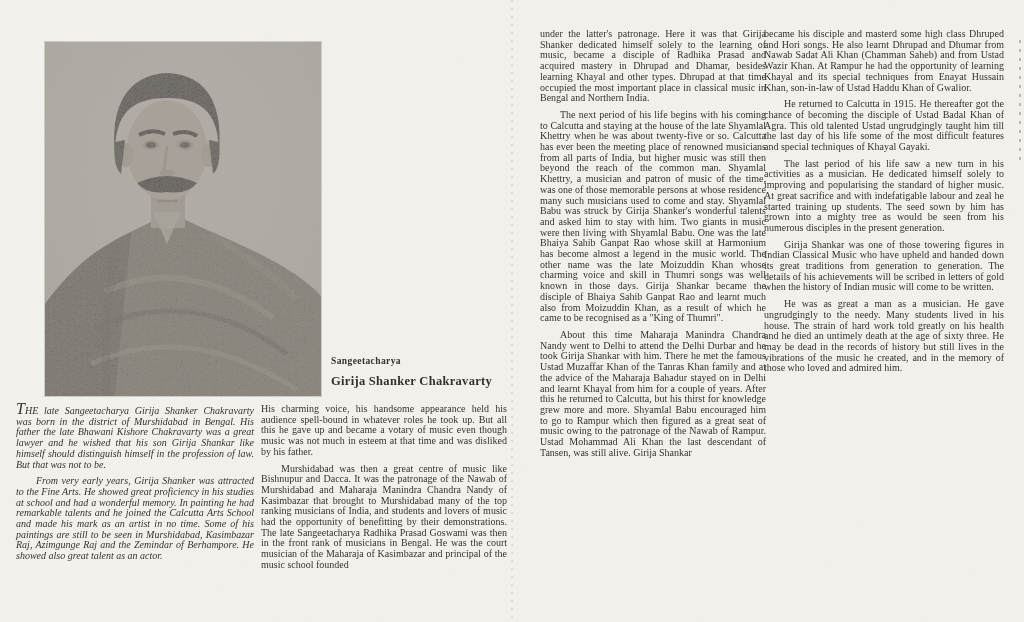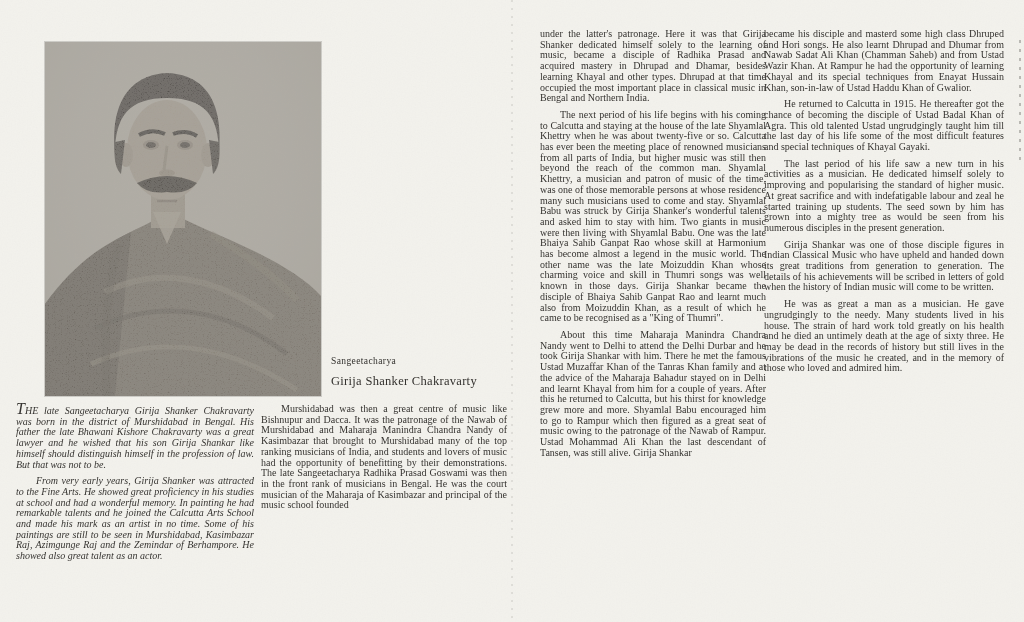--- a/index.html
+++ b/index.html
@@ -9,22 +9,22 @@
     font-family:"Liberation Serif","DejaVu Serif",serif;
   }
   
   .photo{
     position:absolute;left:45px;top:42px;width:276px;height:354px;
     background:#b3afa6;outline:1px solid rgba(90,88,82,.25);
   }
   .photo svg{display:block;width:100%;height:100%;}
   
   .caption{position:absolute;left:331px;top:356px;color:#2c2a27;}
-  .cap-title{font-size:9.5px;font-weight:normal;letter-spacing:.4px;}
-  .cap-name{font-size:12.5px;font-weight:normal;margin-top:8px;letter-spacing:.3px;}
+  .cap-title{font-size:9.5px;font-weight:bold;letter-spacing:.4px;}
+  .cap-name{font-size:12.5px;font-weight:bold;margin-top:8px;letter-spacing:.3px;}
   
   .col{
     position:absolute;text-align:justify;color:#2f2d2a;
     font-size:10px;line-height:10.7px;
     text-rendering:optimizeLegibility;
   }
   .col p{margin:0 0 6px 0;}
   .col p.ind{text-indent:20px;}
   #lcol1{left:16px;top:404px;width:238px;font-style:italic;}
   #lcol2{left:261px;top:404px;width:246px;}
@@ -105,34 +105,35 @@
     <div class="cap-title">Sangeetacharya</div>
     <div class="cap-name">Girija Shanker Chakravarty</div>
   </div>
 
   <div class="col" id="lcol1">
     <p class="dropcap">THE late Sangeetacharya Girija Shanker Chakravarty was born in the district of Murshidabad in Bengal.  His father the late Bhawani Kishore Chakravarty was a great lawyer and he wished that his son Girija Shankar like himself should distinguish himself in the profession of law.  But that was not to be.</p>
     <p class="ind">From very early years, Girija Shanker was attracted to the Fine Arts.  He showed great proficiency in his studies at school and had a wonderful memory.  In painting he had remarkable talents and he joined the Calcutta Arts School and made his mark as an artist in no time.  Some of his paintings are still to be seen in Murshidabad, Kasimbazar Raj, Azimgunge Raj and the Zemindar of Berhampore.  He showed also great talent as an actor.</p>
   </div>
 
   <div class="col" id="lcol2">
+    <p>His charming voice, his handsome appearance held his audience spell-bound in whatever roles he took up.  But all this he gave up and became a votary of music even though music was not much in esteem at that time and was disliked by his father.</p>
     <p class="ind">Murshidabad was then a great centre of music like Bishnupur and Dacca.  It was the patronage of the Nawab of Murshidabad and Maharaja Manindra Chandra Nandy of Kasimbazar that brought to Murshidabad many of the top ranking musicians of India, and students and lovers of music had the opportunity of benefitting by their demonstrations.  The late Sangeetacharya Radhika Prasad Goswami was then in the front rank of musicians in Bengal.  He was the court musician of the Maharaja of Kasimbazar and principal of the music school founded</p>
   </div>
 
   <div class="col" id="rcol1">
     <p>under the latter's patronage.  Here it was that Girija Shanker dedicated himself solely to the learning of music, became a disciple of Radhika Prasad and acquired mastery in Dhrupad and Dhamar, besides learning Khayal and other types.  Dhrupad at that time occupied the most important place in classical music in Bengal and Northern India.</p>
     <p class="ind">The next period of his life begins with his coming to Calcutta and staying at the house of the late Shyamlal Khettry when he was about twenty-five or so.  Calcutta has ever been the meeting place of renowned musicians from all parts of India, but higher music was still then beyond the reach of the common man.  Shyamlal Khettry, a musician and patron of music of the time, was one of those memorable persons at whose residence many such musicians used to come and stay.  Shyamlal Babu was struck by Girija Shanker's wonderful talents and asked him to stay with him.  Two giants in music were then living with Shyamlal Babu. One was the late Bhaiya Sahib Ganpat Rao whose skill at Harmonium has become almost a legend in the music world.  The other name was the late Moizuddin Khan whose charming voice and skill in Thumri songs was well known in those days.  Girija Shankar became the disciple of Bhaiya Sahib Ganpat Rao and learnt much also from Moizuddin Khan, as a result of which he came to be recognised as a "King of Thumri".</p>
     <p class="ind">About this time Maharaja Manindra Chandra Nandy went to Delhi to attend the Delhi Durbar and he took Girija Shankar with him.  There he met the famous Ustad Muzaffar Khan of the Tanras Khan family and at the advice of the Maharaja Bahadur stayed on in Delhi and learnt Khayal from him for a couple of years. After this he returned to Calcutta, but his thirst for knowledge grew more and more. Shyamlal Babu encouraged him to go to Rampur which then figured as a great seat of music owing to the patronage of the Nawab of Rampur. Ustad Mohammad Ali Khan the last descendant of Tansen, was still alive.  Girija Shankar</p>
   </div>
 
   <div class="col" id="rcol2">
     <p>became his disciple and masterd some high class Dhruped and Hori songs.  He also learnt Dhrupad and Dhumar from Nawab Sadat Ali Khan (Chamman Saheb) and from Ustad Wazir Khan.  At Rampur he had the opportunity of learning Khayal and its special techniques from Enayat Hussain Khan, son-in-law of Ustad Haddu Khan of Gwalior.</p>
     <p class="ind">He returned to Calcutta in 1915.  He thereafter got the chance of becoming the disciple of Ustad Badal Khan of Agra. This old talented Ustad ungrudgingly taught him till the last day of his life some of the most difficult features and special techniques of Khayal Gayaki.</p>
     <p class="ind">The last period of his life saw a new turn in his activities as a musician.  He dedicated himself solely to improving and popularising the standard of higher music. At great sacrifice and with indefatigable labour and zeal he started training up students.  The seed sown by him has grown into a mighty tree as would be seen from his numerous disciples in the present generation.</p>
-    <p class="ind">Girija Shankar was one of those disciple figures in Indian Classical Music  who have upheld and handed down its great traditions from generation to generation.  The details of his achievements will be scribed in letters of gold when the history of Indian music will come to be written.</p>
+    <p class="ind">Girija Shankar was one of those towering figures in Indian Classical Music  who have upheld and handed down its great traditions from generation to generation.  The details of his achievements will be scribed in letters of gold when the history of Indian music will come to be written.</p>
     <p class="ind">He was as great a man as a musician. He gave ungrudgingly to the needy.  Many students lived in his house.  The strain of hard work told greatly on his health and he died an untimely death at the age of sixty three.  He may be dead in the records of history but still lives in the vibrations of the music he created, and in the memory of those who loved and admired him.</p>
   </div>
 
   <div class="gutter"></div>
   <div class="edge-marks"></div>
 
   <svg class="page-noise" xmlns="http://www.w3.org/2000/svg">
     <defs>
       <filter id="papergrain">
         <feTurbulence type="fractalNoise" baseFrequency="0.8" numOctaves="2" seed="3" stitchTiles="stitch"></feTurbulence>

